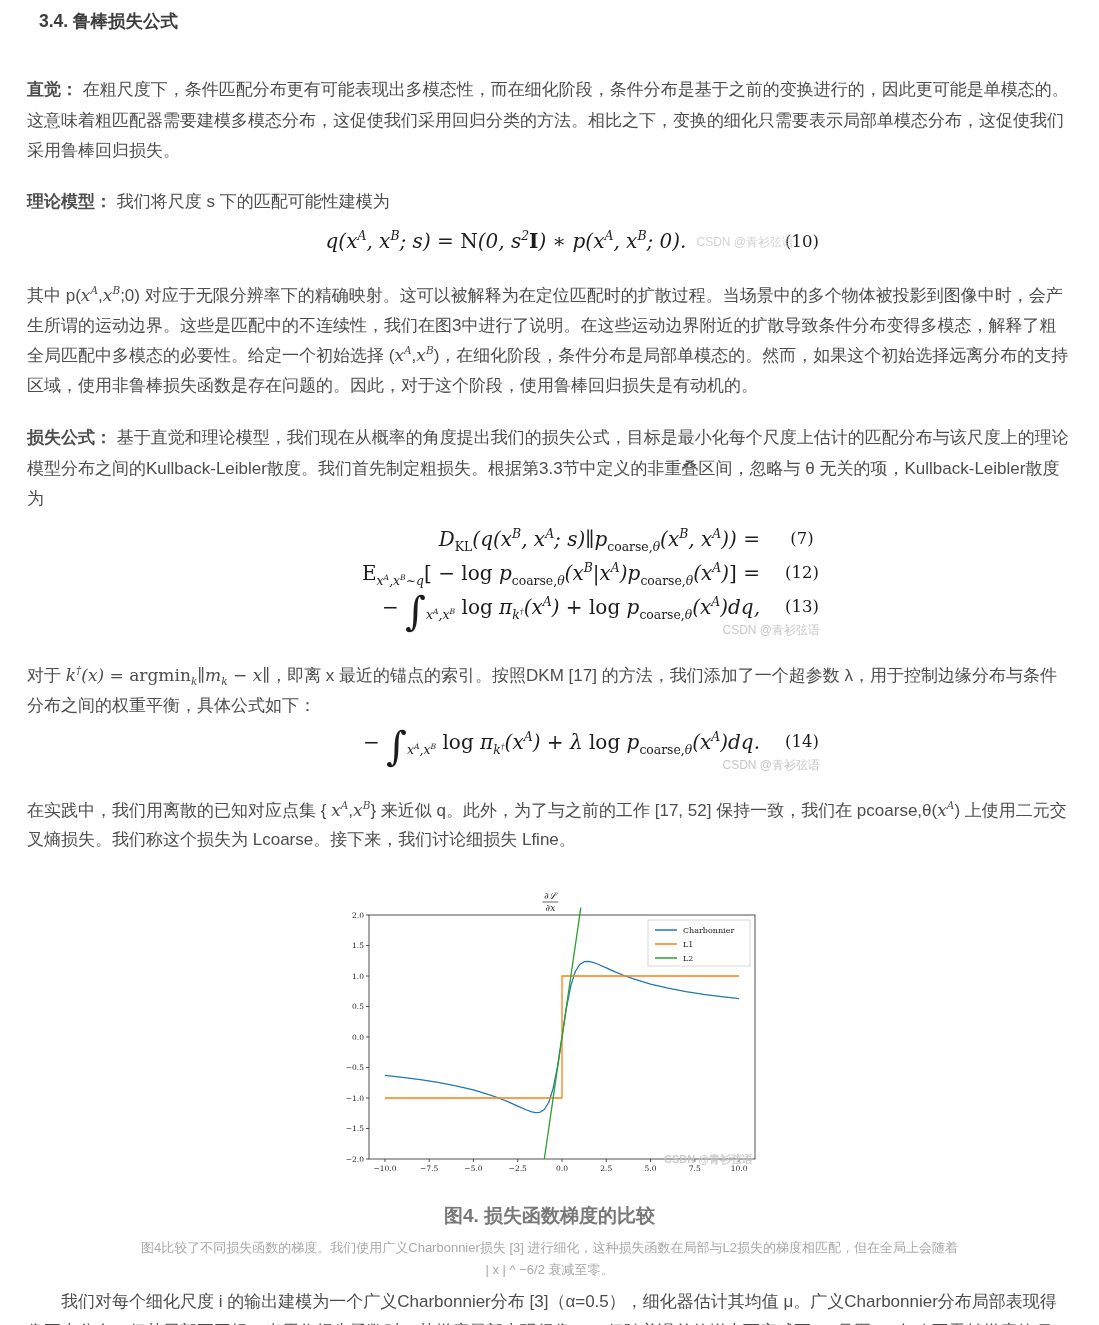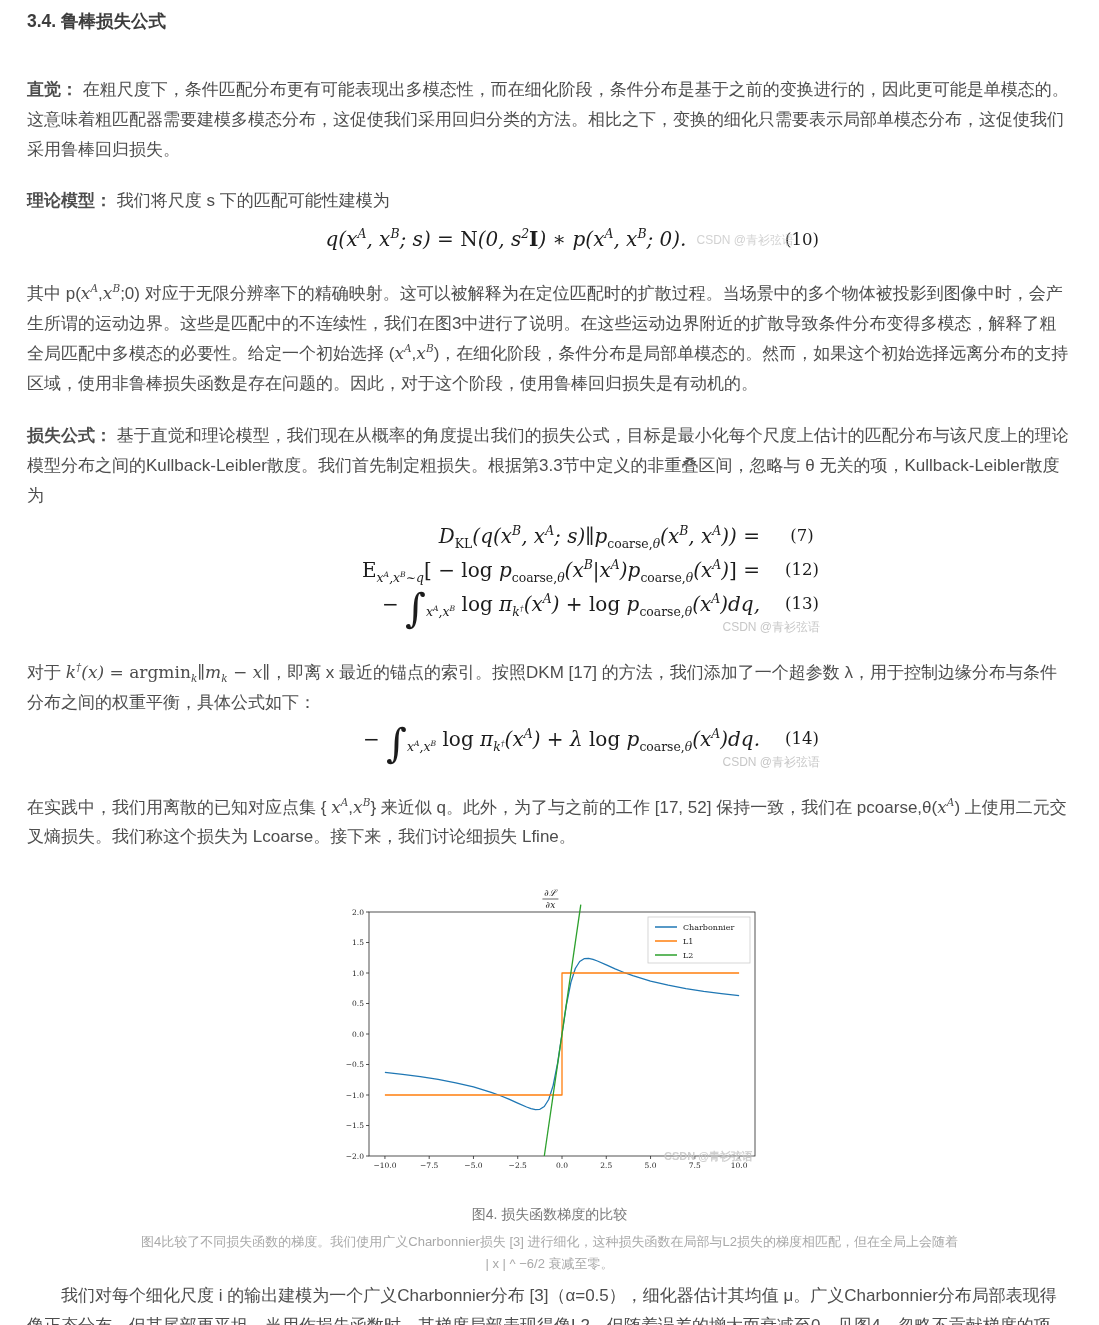--- a/index.html
+++ b/index.html
@@ -5,45 +5,45 @@
   html,body{margin:0;padding:0;background:#ffffff;}
   body{
     width:1099px;
     box-sizing:border-box;
     padding:10px 27px 26px 27px;
     font-family:"Liberation Sans","DejaVu Sans",sans-serif;
     font-size:17px;
     line-height:1.76;
     color:#4d4d4d;
   }
-  h2.sec{font-size:17.5px;color:#3d3d3d;margin:0 0 42px 0;font-weight:bold;line-height:1.3;}
+  h2.sec{font-size:17.5px;color:#3d3d3d;margin:0 0 42px 12px;font-weight:bold;line-height:1.3;}
   p.para{margin:0 0 22px 0;}
   p.indent{text-indent:2em;margin-bottom:0;}
 
   
   .tk-z{font-family:"Liberation Sans","DejaVu Sans",sans-serif;font-style:normal;}
-  .tk-zb{font-family:Liberation Sans, sans-serif;font-style:normal;font-weight:bold;}
+  .tk-zb{font-family:Liberation Mono, monospace;font-style:normal;font-weight:bold;}
   .tk-mi{font-family:"DejaVu Serif",serif;font-style:italic;}
   .tk-rm{font-family:"DejaVu Serif",serif;font-style:normal;}
   .tk-bf{font-family:"DejaVu Serif",serif;font-style:normal;font-weight:bold;}
   .tk-int{font-family:"DejaVu Serif",serif;font-style:normal;font-size:200%;line-height:0;vertical-align:-0.28em;}
   sup{font-size:62%;line-height:0;}
   sub{font-size:62%;line-height:0;}
 
   
   .eqs{width:545px;margin:4px auto 24px auto;color:#1c1c1c;}
   .eqrow{display:flex;justify-content:flex-end;align-items:center;font-size:20px;line-height:1.55;margin:3px 0;}
   .formula{text-align:center;}
   .eqnum{font-family:"DejaVu Serif",serif;font-size:16.5px;color:#1c1c1c;margin-left:22px;min-width:40px;text-align:center;flex:none;font-style:normal;}
   .wm{color:#c7c7c7;font-size:12px;font-family:"Liberation Sans","DejaVu Sans",sans-serif;font-style:normal;white-space:nowrap;}
   .wm.inline10{margin-left:10px;margin-right:-34px;opacity:.8;}
   .wm-row{text-align:right;margin-top:-6px;padding-right:2px;line-height:1;}
 
   figure.fig{margin:34px 0 6px 0;text-align:center;}
-  figcaption .cap-title{color:#787878;font-weight:normal;font-size:14px;margin-top:12px;}
+  figcaption .cap-title{color:#787878;font-weight:bold;font-size:19px;margin-top:6px;}
   figcaption .cap-body{color:#a9a9a9;font-size:13px;line-height:1.7;margin-top:4px;}
 </style>
 </head>
 <body>
 
 <div>
 
   <h2 class="sec">3.4. 鲁棒损失公式</h2>
 
   <p class="para"><span class="tk-zb">直觉：</span><span class="tk-z"> 在粗尺度下，条件匹配分布更有可能表现出多模态性，而在细化阶段，条件分布是基于之前的变换进行的，因此更可能是单模态的。这意味着粗匹配器需要建模多模态分布，这促使我们采用回归分类的方法。相比之下，变换的细化只需要表示局部单模态分布，这促使我们采用鲁棒回归损失。</span></p>

